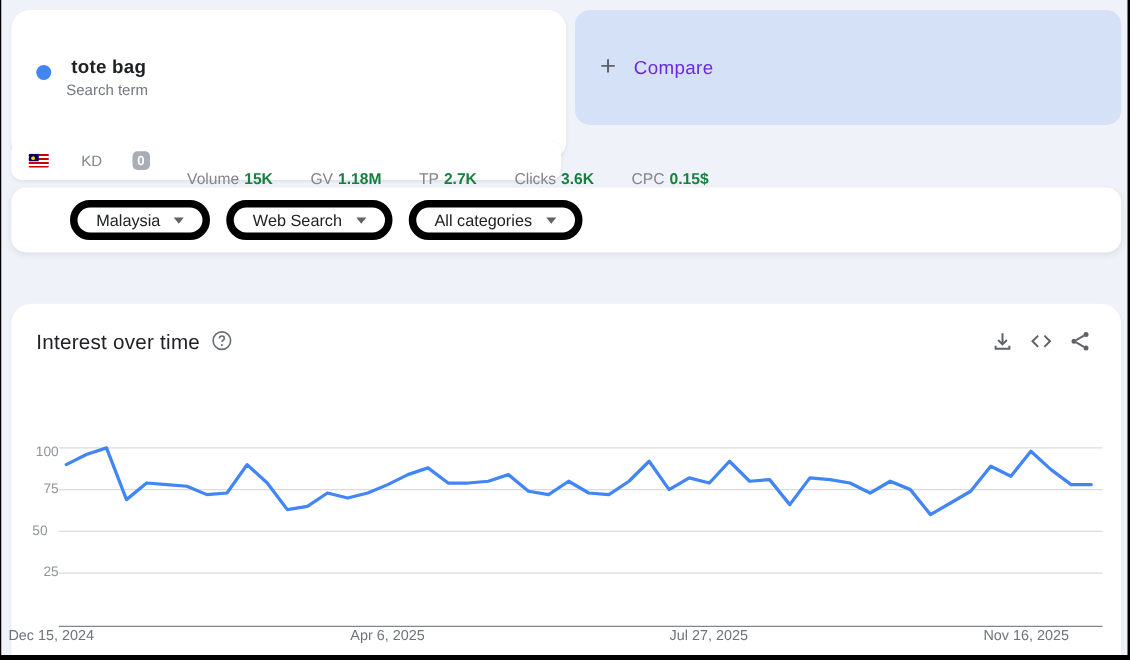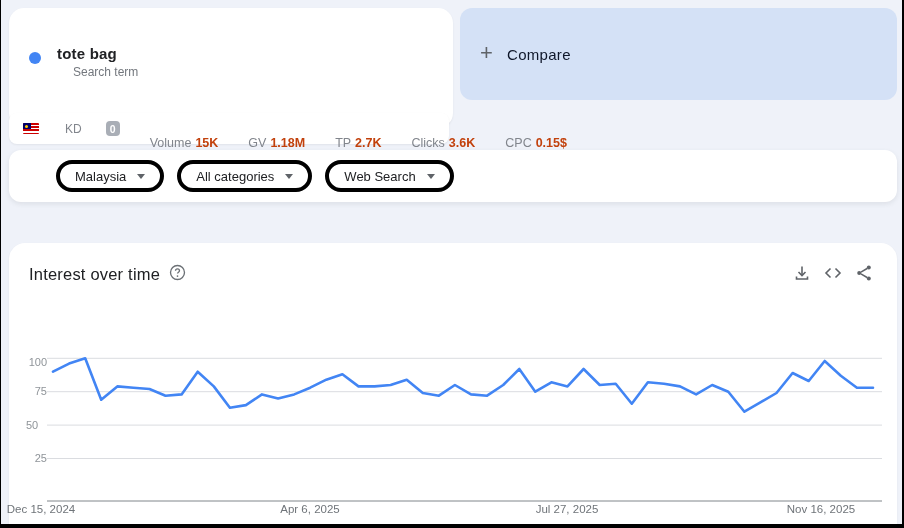--- a/index.html
+++ b/index.html
@@ -12,46 +12,46 @@
     border-left:1px solid #000;
     border-right:2px solid #000;
     border-bottom:4px solid #000;
   }
   .card { background:#fff; border-radius:12px; position:absolute; box-shadow:0 1px 2px rgba(60,64,67,.08); }
 
   
   .card-search { left:8px; top:8px; width:444px; height:120px;border-radius:15px; }
   .term-dot { position:absolute; left:20px; top:44px; width:12px; height:12px; border-radius:50%; }
   .term-title { position:absolute; left:48px; top:37px; font-size:15px; font-weight:700; color:#202124; letter-spacing:.2px; }
-  .term-sub { position:absolute; left:64px; top:57px; font-size:12px; color:#73777d; }
+  .term-sub { position:absolute; left:44px; top:57px; font-size:12px; color:#73777d; }
 
   
   .card-compare { left:459px; top:8px; width:437px; height:92px; background:#d4e1f6; border-radius:12px; position:absolute; }
   .compare-plus { position:absolute; left:20px; top:33px; font-size:22px; font-weight:400; color:#5f6368; line-height:24px; }
-  .compare-label { position:absolute; left:47px; top:38px; font-size:15px; color:#0f172a; letter-spacing:.3px; }
+  .compare-label { position:absolute; left:47px; top:38px; font-size:15px; color:#6d28d9; letter-spacing:.3px; }
 
   
   .metrics-bar { left:8px; top:113px; width:440px; height:31px; border-radius:8px;
                  display:flex; align-items:center; padding:0 12px 0 14px; gap:24px; }
   .flag { width:16px; height:11px; position:relative; border-radius:1px; overflow:hidden; flex:0 0 auto;
           background:repeating-linear-gradient(#cc0001 0 1.6px,#fff 1.6px 3.2px); }
   .flag .canton { position:absolute; left:0; top:0; width:8px; height:6px; background:#010066; }
   .flag .moon { position:absolute; left:2px; top:1.5px; width:3px; height:3px; border-radius:50%; background:#ffcc00; }
   .kd-label { font-size:12px; color:#81858c; margin-left:2px; }
   .kd-badge { background:#a9aeb6; color:#fff; font-size:10.5px; font-weight:700; border-radius:4px;
               min-width:14px; height:15px; display:flex; align-items:center; justify-content:center; padding:0 3px; }
   .m-item { display:flex; align-items:baseline; gap:4px; margin-left:6px; white-space:nowrap;margin-top:29px; }
   .m-label { font-size:12.5px; color:#81858c; }
-  .m-value { font-size:12.5px; font-weight:700; color:#c2410c; }
+  .m-value { font-size:12.5px; font-weight:700; color:#15803d; }
 
   
   .filter-band { left:8px; top:150px; width:888px; height:52px; border-radius:12px;
                  display:flex; align-items:center; padding-left:47px; gap:13px;
                  box-shadow:0 2px 5px rgba(60,64,67,.10); }
-  .pill { height:32px; border:4px solid #000000; border-radius:17px; background:#fff;
+  .pill { height:32px; border:6px solid #000000; border-radius:17px; background:#fff;
           display:inline-flex; align-items:center; padding:0 15px; gap:11px; cursor:pointer; }
   .pill-label { font-size:13px; color:#202124; }
   .caret { width:0; height:0; border-left:4.5px solid transparent; border-right:4.5px solid transparent;
            border-top:5px solid #5f6368; }
 
   
   .chart-card { left:8px; top:243px; width:888px; height:285px; border-radius:16px 16px 0 0; }
   .chart-title { position:absolute; left:20px; top:22px; font-size:16.5px; color:#202124; letter-spacing:.2px; }
   .help-icon { position:absolute; left:160px; top:21px; width:17px; height:17px; color:#6b7075; }
   .chart-actions { position:absolute; right:24px; top:21px; display:flex; gap:13px; align-items:center; }
@@ -106,25 +106,25 @@
     <span class="m-value">0.15$</span>
   </span>
 </div>
 
 <div class="card filter-band">
   <div class="pill">
     <span class="pill-label">Malaysia</span>
     <span class="caret"></span>
   </div>
   <div class="pill">
-    <span class="pill-label">All categories</span>
+    <span class="pill-label">Web Search</span>
     <span class="caret"></span>
   </div>
   <div class="pill">
-    <span class="pill-label">Web Search</span>
+    <span class="pill-label">All categories</span>
     <span class="caret"></span>
   </div>
 </div>
 
 <div class="card chart-card">
   <div class="chart-title">Interest over time</div>
   <span class="help-icon">
     <svg viewBox="0 0 18 18" fill="none" stroke="currentColor">
       <circle cx="9" cy="9" r="7.4" stroke-width="1.4"></circle>
       <path d="M6.9 7.2c0-1.2 .9-2.1 2.1-2.1s2.1 .8 2.1 2c0 1.5-2.1 1.6-2.1 3" stroke-width="1.4" fill="none"></path>

